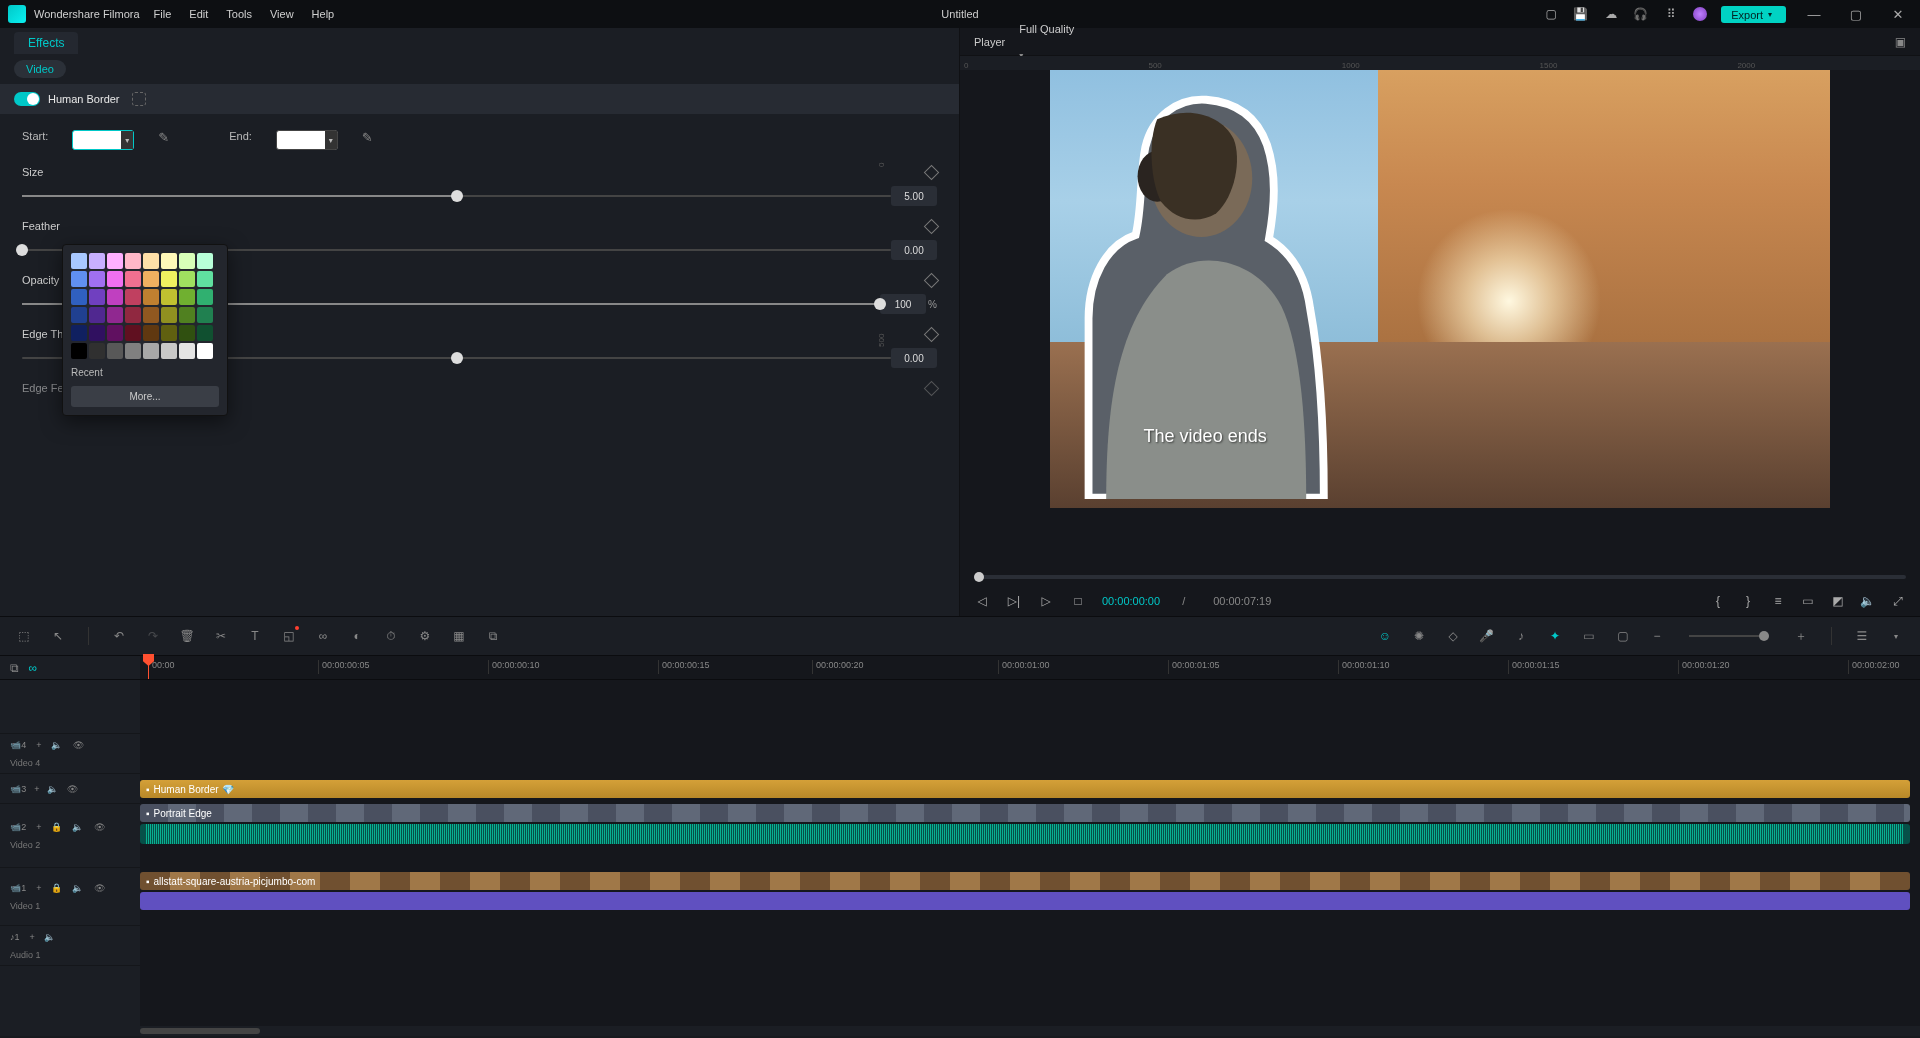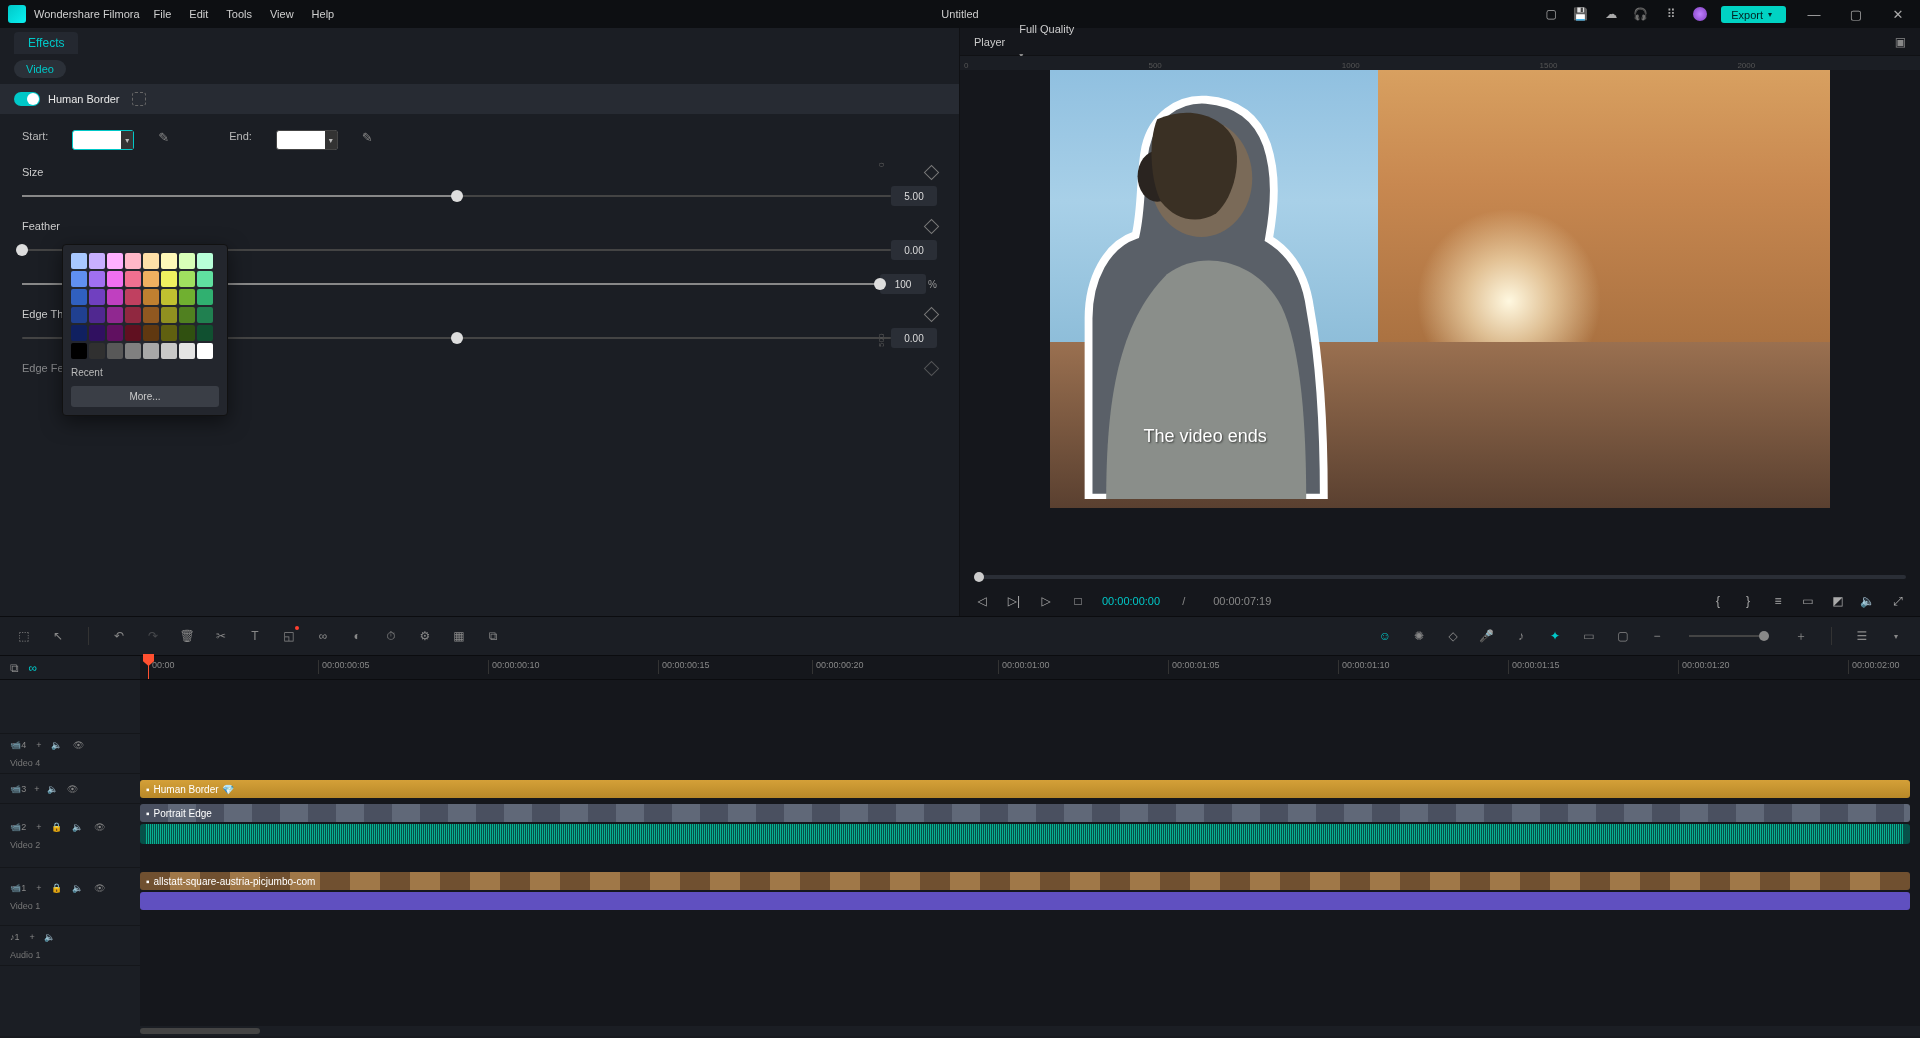--- a/index.html
+++ b/index.html
@@ -191,20 +191,24 @@
           </div>
         <div class="slider-row">
           <div class="slider-track">
               <div class="slider-hdl" style="left:0%"></div>
             </div>
           <span class="val-box">0.00</span>
         </div>
       </div>
 
       <div class="prop-group">
+        <div class="prop-label-row">
+            <span class="prop-label">Opacity</span>
+            <span class="keyframe-dia"></span>
+          </div>
         <div class="slider-row">
           <div class="slider-track">
               <div class="slider-fill" style="width:100%"></div>
               <div class="slider-hdl" style="left:100%"></div>
             </div>
           <span class="val-box">100</span>
           <span class="pct">%</span>
         </div>
       </div>
 

